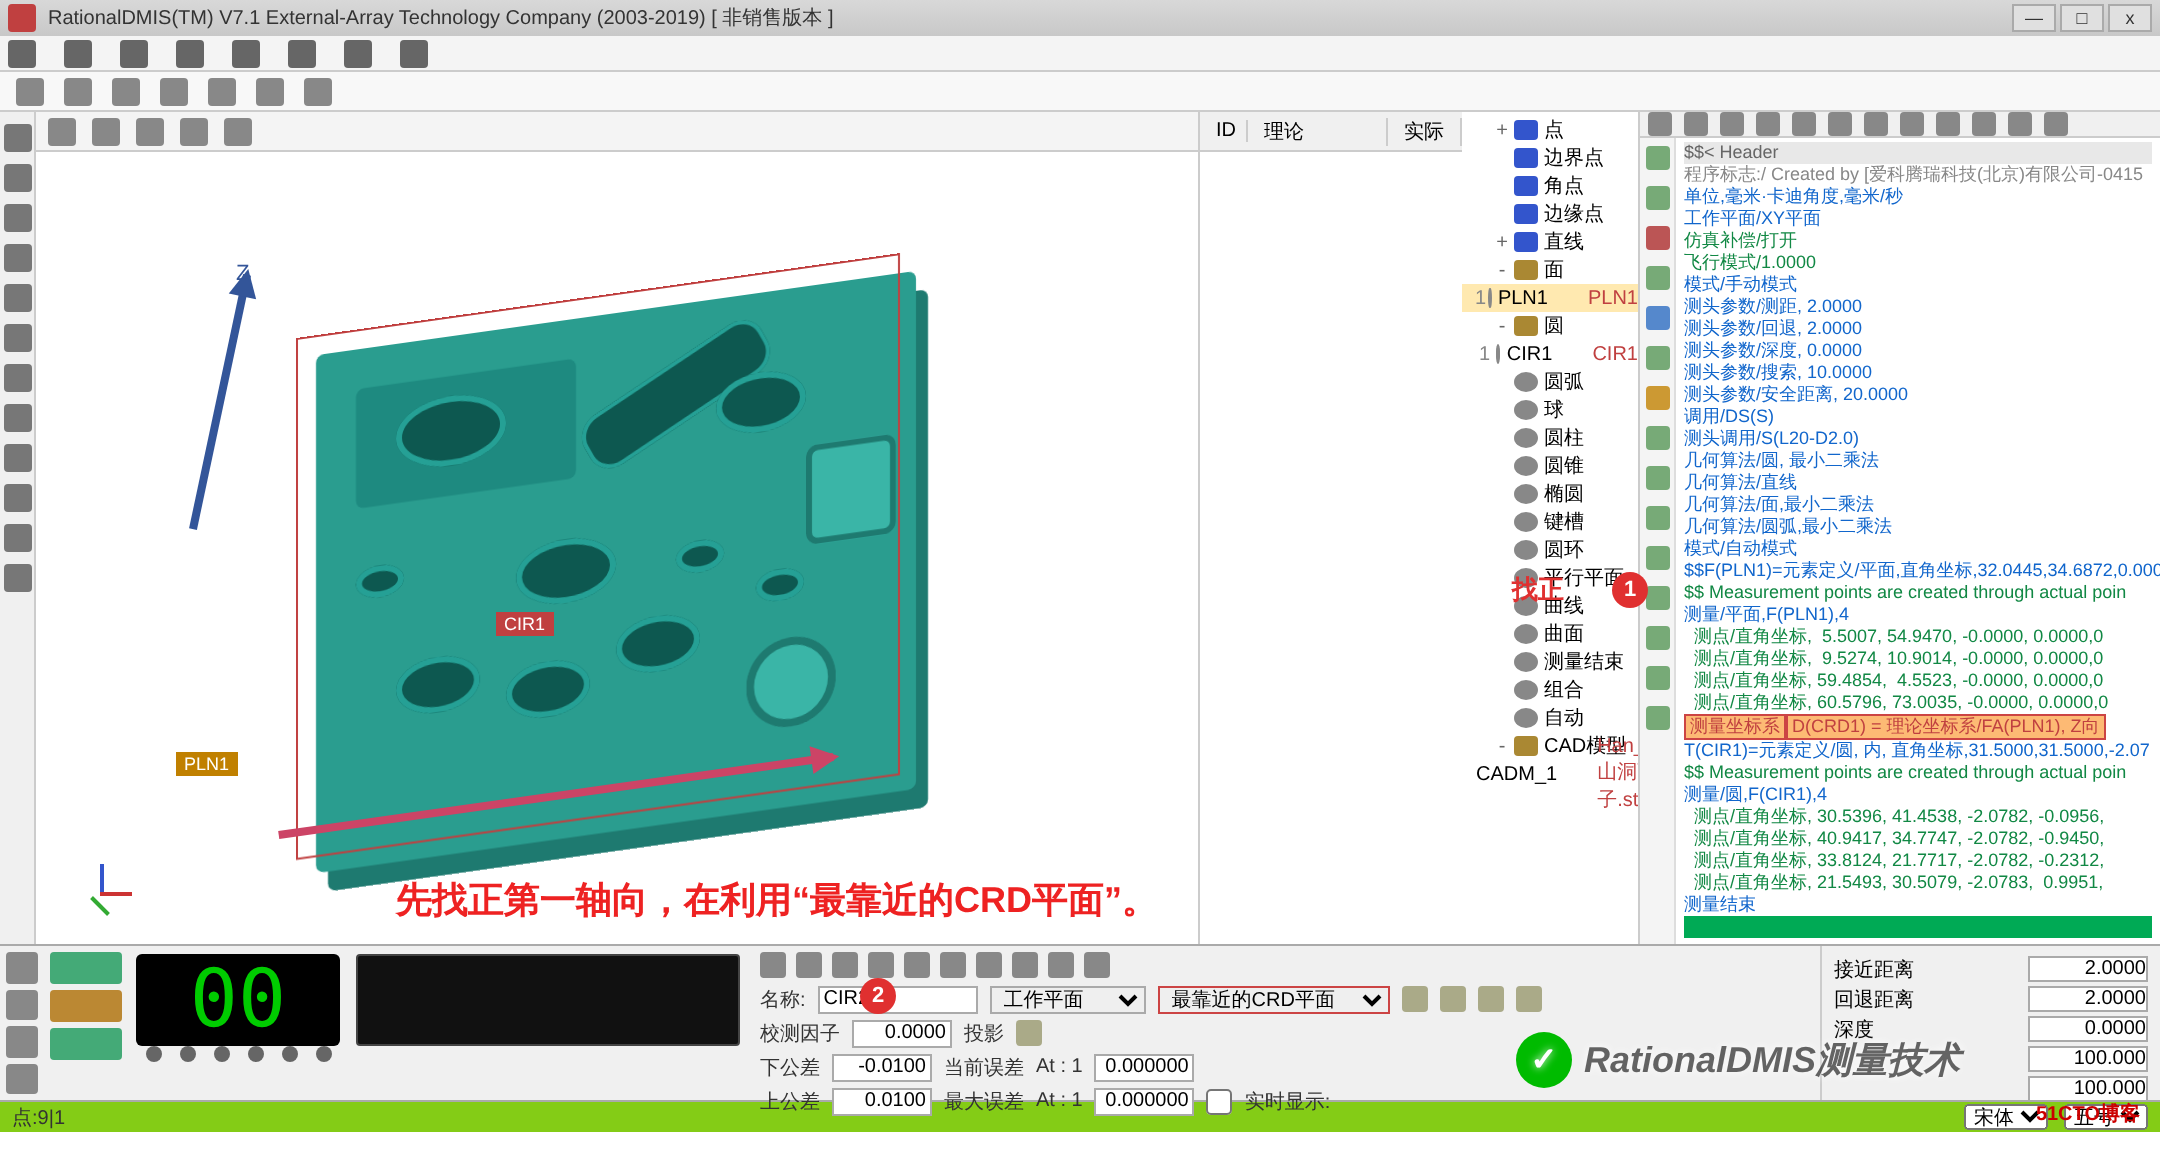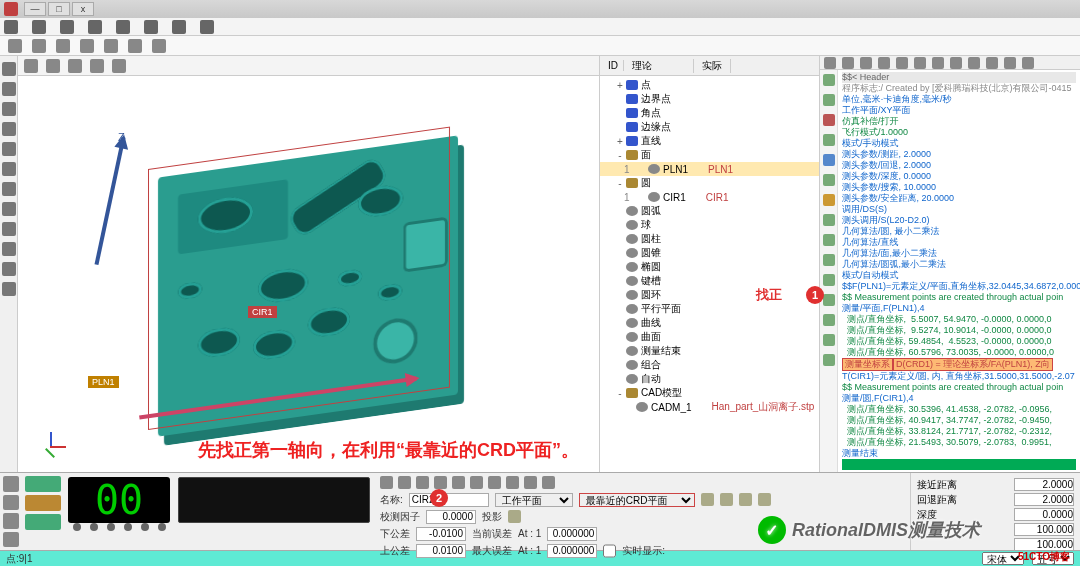--- a/index.html
+++ b/index.html
@@ -42,21 +42,21 @@
 .arrow-x { position: absolute; left: 120px; top: 320px; width: 280px; height: 4px; background: #cc4466; transform: rotate(-8deg); }
 .arrow-x::after { content: ""; position: absolute; right: -10px; top: -5px; border: 7px solid transparent; border-left: 14px solid #cc4466; }
 .lbl-z { position: absolute; left: 100px; top: 55px; color: #335599; font-size: 11px; }
 .lbl-pln { position: absolute; left: 70px; top: 300px; background: #c08000; color: #fff; font-size: 9px; padding: 1px 4px; }
 .lbl-cir { position: absolute; left: 230px; top: 230px; background: #c04040; color: #fff; font-size: 9px; padding: 1px 4px; }
 .triad { position: absolute; left: 20px; bottom: 12px; width: 30px; height: 30px; }
 .triad .tz { position: absolute; left: 12px; bottom: 12px; width: 2px; height: 16px; background: #3355cc; }
 .triad .tx { position: absolute; left: 12px; bottom: 12px; width: 16px; height: 2px; background: #cc3333; }
 .triad .ty { position: absolute; left: 6px; bottom: 6px; width: 12px; height: 2px; background: #33aa33; transform: rotate(45deg); }
 .vp-annot { position: absolute; left: 180px; bottom: 10px; color: #ee2222; font-size: 18px; font-weight: bold; }
-.tree-panel { width: 220px; background: #fff; border-right: 1px solid #ccc; display: flex; flex-direction: column; font-size: 10px; }
+.tree-panel { width: 220px; background: #fff; border-right: 1px solid #ccc; display: flex; flex-direction: row; font-size: 10px; }
 .tree-header { height: 20px; background: #f0f0f0; border-bottom: 1px solid #ccc; display: flex; align-items: center; }
 .tree-header div { padding: 0 8px; border-right: 1px solid #ccc; }
 .tree-header .col-id { width: 24px; }
 .tree-header .col-th { width: 70px; }
 .tree-body { flex: 1; overflow: auto; padding: 2px 0; }
 .tree-row { display: flex; align-items: center; height: 14px; padding-left: 4px; }
 .tree-row .ind { display: inline-block; width: 12px; text-align: center; color: #666; }
 .tree-row .ico { width: 12px; height: 10px; display: inline-block; margin-right: 3px; border-radius: 2px; }
 .tree-row .ico.pt { background: #3355cc; }
 .tree-row .ico.grp { background: #aa8833; }
@@ -102,32 +102,33 @@
 .bs-form .nm { width: 80px; }
 .bs-form .sel { width: 78px; }
 .bs-form .n { width: 50px; text-align: right; }
 .bs-form .rt-inline { color: #333; }
 .bs-form .ico { width: 13px; height: 13px; background: #aa8; border-radius: 2px; display: inline-block; }
 .bs-form .row-tools { display: flex; gap: 5px; margin-bottom: 2px; }
 .bs-form .row-tools span { width: 13px; height: 13px; background: #888; border-radius: 2px; }
 .bs-right { width: 170px; padding: 4px 6px; border-left: 1px solid #ccc; font-size: 10px; }
 .bs-right .row { display: flex; justify-content: space-between; align-items: center; height: 15px; }
 .bs-right input { width: 60px; height: 13px; font-size: 10px; text-align: right; border: 1px solid #aaa; }
-.status-bar { height: 16px; background: #5eead4; border-top: 1px solid #aaa; display: flex; align-items: center; padding: 0 6px; font-size: 10px; color: #333; justify-content: space-between; }
+.status-bar { height: 16px; background: #84cc16; border-top: 1px solid #aaa; display: flex; align-items: center; padding: 0 6px; font-size: 10px; color: #333; justify-content: space-between; }
 .status-bar .r { display: flex; gap: 8px; align-items: center; }
 .status-bar select { font-size: 10px; height: 13px; }
 .watermark { position: absolute; right: 100px; bottom: 40px; font-size: 18px; color: rgba(0,0,0,0.6); font-weight: 600; display: flex; align-items: center; text-shadow: 0 0 4px #fff; pointer-events: none; font-style: italic; }
 .watermark .wc { width: 28px; height: 28px; background: #0b0; border-radius: 50%; margin-right: 6px; display: flex; align-items: center; justify-content: center; color: #fff; font-size: 16px; font-style: normal; }
 .logo-badge { position: absolute; right: 10px; bottom: 20px; color: #c00; font-size: 10px; font-weight: bold; text-align: center; }
 </style>
 </head>
 <body>
 
 <div class="title-bar">
   <div class="app-icon"></div>
+  <div class="title-text">RationalDMIS(TM) V7.1   External-Array Technology Company (2003-2019) [ 非销售版本 ]</div>
   <div class="win-btns">
     <span>—</span>
     <span>□</span>
     <span>x</span>
   </div>
 </div>
 
 <div class="menu-bar">
   <span class="ico"></span>
   <span class="ico"></span>

